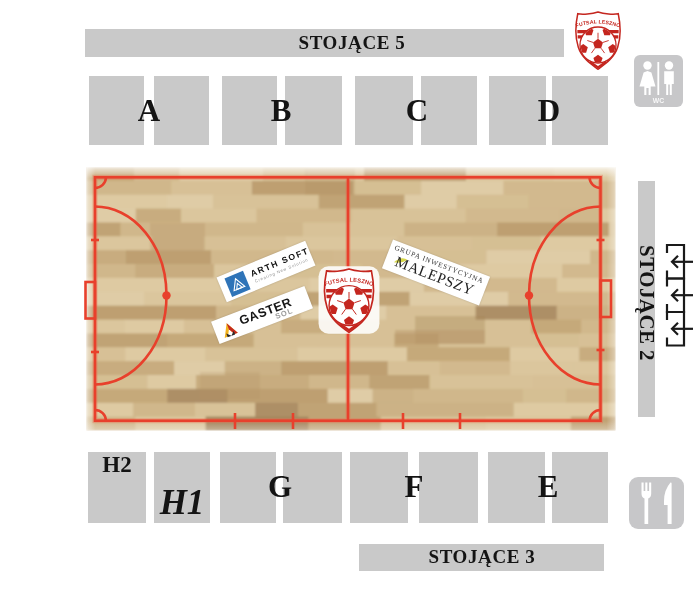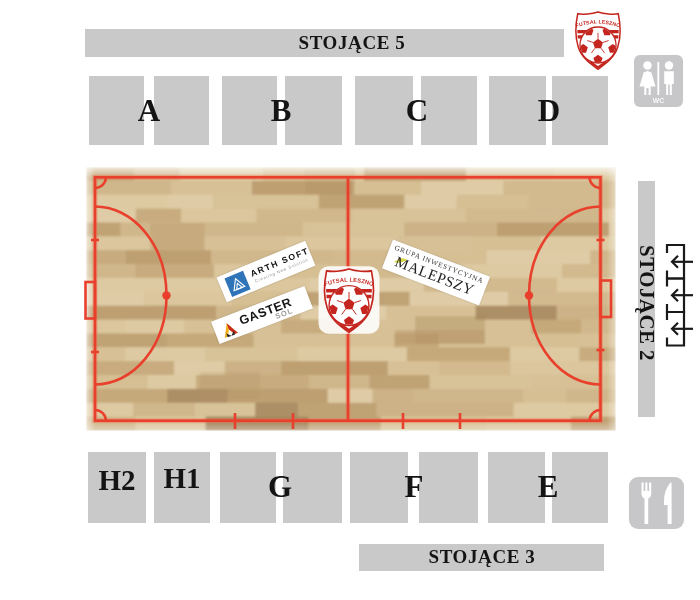--- a/index.html
+++ b/index.html
@@ -298,25 +298,25 @@
 <g fill="#ffffff">
 
 <path d="M 12.5,5.5 L 14.6,5.5 L 14.6,14 L 16.3,14 L 16.3,5.5 L 18.4,5.5 L 18.4,14 L 20.1,14 L 20.1,5.5 L 22.2,5.5 L 22.2,16.5 Q 22.2,20.5 19.2,21.5 L 19.2,47 L 15.5,47 L 15.5,21.5 Q 12.5,20.5 12.5,16.5 Z"></path>
 
 <path d="M 41.5,5.5 Q 35,13 35,24 L 35,28 L 38.6,28 L 38.6,47 L 42.6,47 L 42.6,6.5 Q 42.6,5 41.5,5.5 Z"></path>
 </g>
 </svg></div>
 
 <div class="blk" style="left:88px;top:452px;width:58px;height:71px;"></div>
 
-<div class="lbl" style="left:117px;top:480px;font-size:29px;">H2</div>
+<div class="lbl" style="left:117px;top:465px;font-size:23px;">H2</div>
 
 <div class="blk" style="left:154px;top:452px;width:56px;height:71px;"></div>
 
-<div class="lbl" style="left:182px;top:478px;font-size:29px;">H1</div>
+<div class="lbl" style="left:182px;top:503px;font-size:35px;font-style:italic;">H1</div>
 
 <div class="blk" style="left:220px;top:452px;width:56px;height:71px;"></div>
 
 <div class="blk" style="left:283px;top:452px;width:59px;height:71px;"></div>
 
 <div class="lbl" style="left:280px;top:487px;font-size:31px;">G</div>
 
 <div class="blk" style="left:350px;top:452px;width:58px;height:71px;"></div>
 
 <div class="blk" style="left:419px;top:452px;width:59px;height:71px;"></div>

